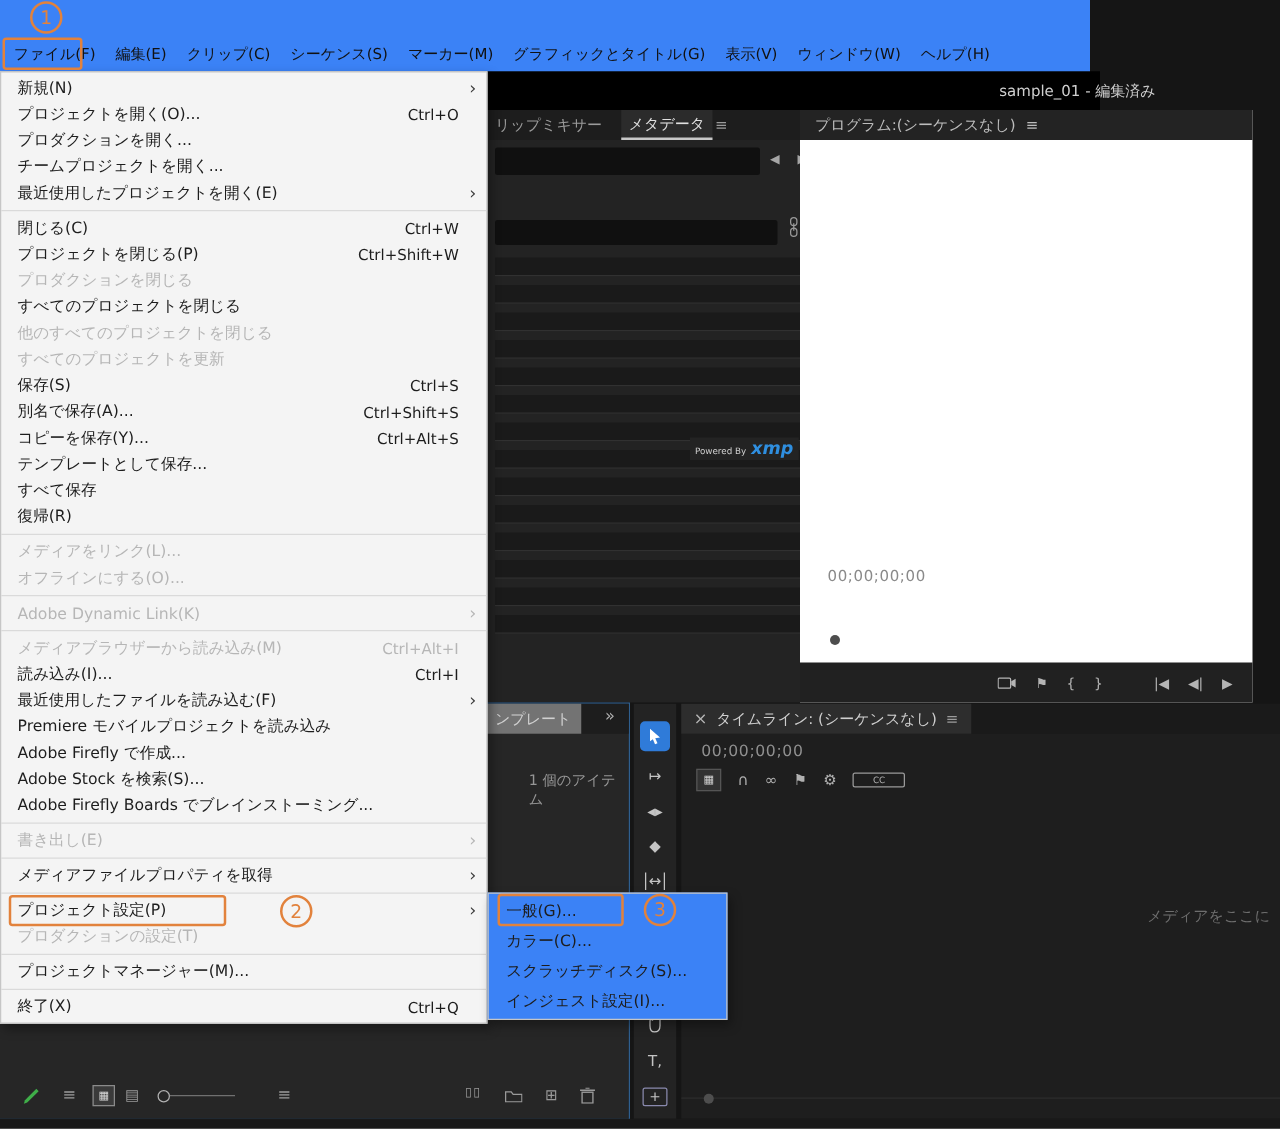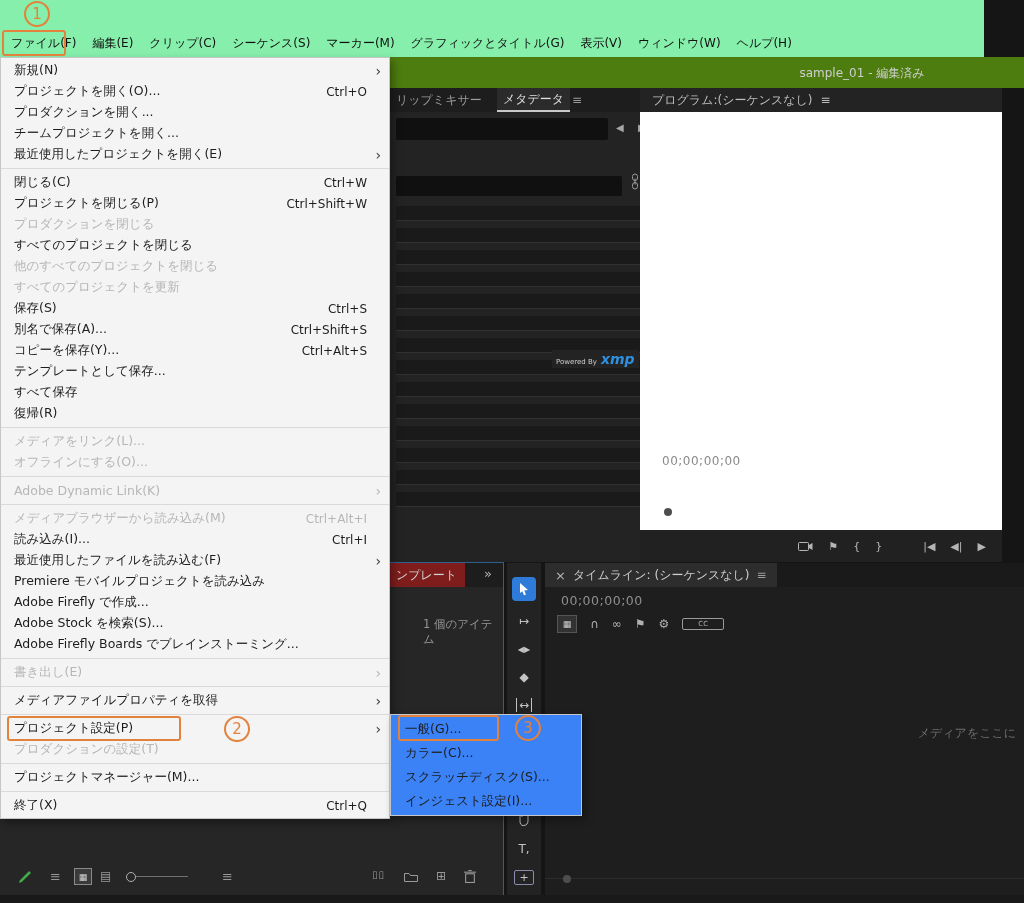--- a/index.html
+++ b/index.html
@@ -1,24 +1,24 @@
 <!DOCTYPE html>
 <html><head>
 <meta charset="utf-8">
 <style>
   html,body{margin:0;padding:0;background:#ffffff;}
   .screen{position:relative;width:1024px;height:903px;overflow:hidden;background:#151515;
           font-family:"DejaVu Sans","Liberation Sans",sans-serif;-webkit-font-smoothing:antialiased;}
   
-  .top-white{position:absolute;left:0;top:0;width:984px;height:57px;background:#86efac;}
+  .top-white{position:absolute;left:0;top:0;width:872px;height:57px;background:#3b82f6;}
   .menubar{position:absolute;left:8px;top:31px;height:24px;display:flex;gap:10px;align-items:center;
            font-size:12px;color:#111;}
   .mb-item{padding:3px 3px;white-space:nowrap;}
   
-  .titlebar{position:absolute;left:0;top:57px;width:1024px;height:31px;background:#4d7c0f;}
+  .titlebar{position:absolute;left:0;top:57px;width:880px;height:31px;background:#000000;}
   .titlebar .title{position:absolute;left:700px;top:8px;width:324px;text-align:center;font-size:12px;color:#cfcfcf;}
   .meta-panel{position:absolute;left:0;top:88px;width:658px;height:474px;background:#232323;}
   .meta-tabs{position:absolute;left:0;top:0;width:100%;height:24px;background:#1d1d1d;}
   .meta-tab-left{position:absolute;left:391px;top:0;height:24px;line-height:24px;font-size:12px;color:#9b9b9b;padding:0 5px;}
   .meta-tab-active{position:absolute;left:497px;top:0;height:22px;line-height:22px;font-size:12px;color:#e0e0e0;
                    padding:0 6px;border-bottom:2px solid #c8c8c8;background:#2b2b2b;}
   .meta-menu-icon{position:absolute;left:572px;top:0;height:24px;line-height:24px;font-size:12px;color:#9b9b9b;}
   .clip-input{position:absolute;left:396px;top:30px;width:212px;height:22px;background:#101010;border-radius:2px;}
   .clip-prev{position:absolute;left:616px;top:34px;font-size:10px;color:#a6a6a6;}
   .clip-next{position:absolute;left:638px;top:34px;font-size:10px;color:#a6a6a6;}
@@ -32,21 +32,21 @@
   .program-panel{position:absolute;left:640px;top:88px;width:362px;height:474px;background:#ffffff;}
   .prog-header{height:24px;background:#232323;line-height:24px;padding-left:12px;font-size:12px;color:#bdbdbd;display:flex;gap:8px;}
   .prog-timecode{position:absolute;left:22px;top:366px;font-size:12px;color:#8a8a8a;letter-spacing:0.5px;}
   .prog-scroll-dot{position:absolute;left:24px;top:420px;width:8px;height:8px;border-radius:50%;background:#4d4d4d;}
   .prog-transport{position:absolute;left:0;bottom:0;width:100%;height:32px;background:#212121;display:flex;
                   align-items:center;justify-content:flex-end;gap:15px;padding-right:16px;box-sizing:border-box;}
   .t-icon{font-size:11px;color:#b5b5b5;line-height:1;}
   .t-gap{margin-right:26px;}
   .project-panel{position:absolute;left:0;top:563px;width:503px;height:332px;background:#262626;outline:1px solid #2f5f8f;}
   .pp-tabs{position:absolute;left:0;top:0;width:100%;height:24px;background:#1d1d1d;}
-  .pp-tab{position:absolute;left:388px;top:0;height:24px;line-height:24px;background:#7f1d1d;color:#d0d0d0;font-size:12px;padding:0 8px;}
+  .pp-tab{position:absolute;left:388px;top:0;height:24px;line-height:24px;background:#737373;color:#d0d0d0;font-size:12px;padding:0 8px;}
   .pp-overflow{position:absolute;left:484px;top:3px;color:#b0b0b0;font-size:13px;}
   .pp-count{position:absolute;left:423px;top:54px;font-size:11.5px;color:#969696;}
   .pp-toolbar{position:absolute;left:0;bottom:4px;width:100%;height:26px;}
   .pp-toolbar>*{position:absolute;top:4px;color:#9a9a9a;}
   .ppi-list{left:50px;font-size:13px;}
   .ppi-iconview{left:74px;width:16px;height:15px;border:1px solid #8a8a8a;background:#3a3a3a;color:#d5d5d5;
                 font-size:9px;display:flex;align-items:center;justify-content:center;top:3px;}
   .ppi-free{left:100px;font-size:12px;}
   .zoom-slider{left:126px;width:62px;height:14px;}
   .zoom-track{position:absolute;top:7px;left:10px;right:0;height:1px;background:#707070;}

